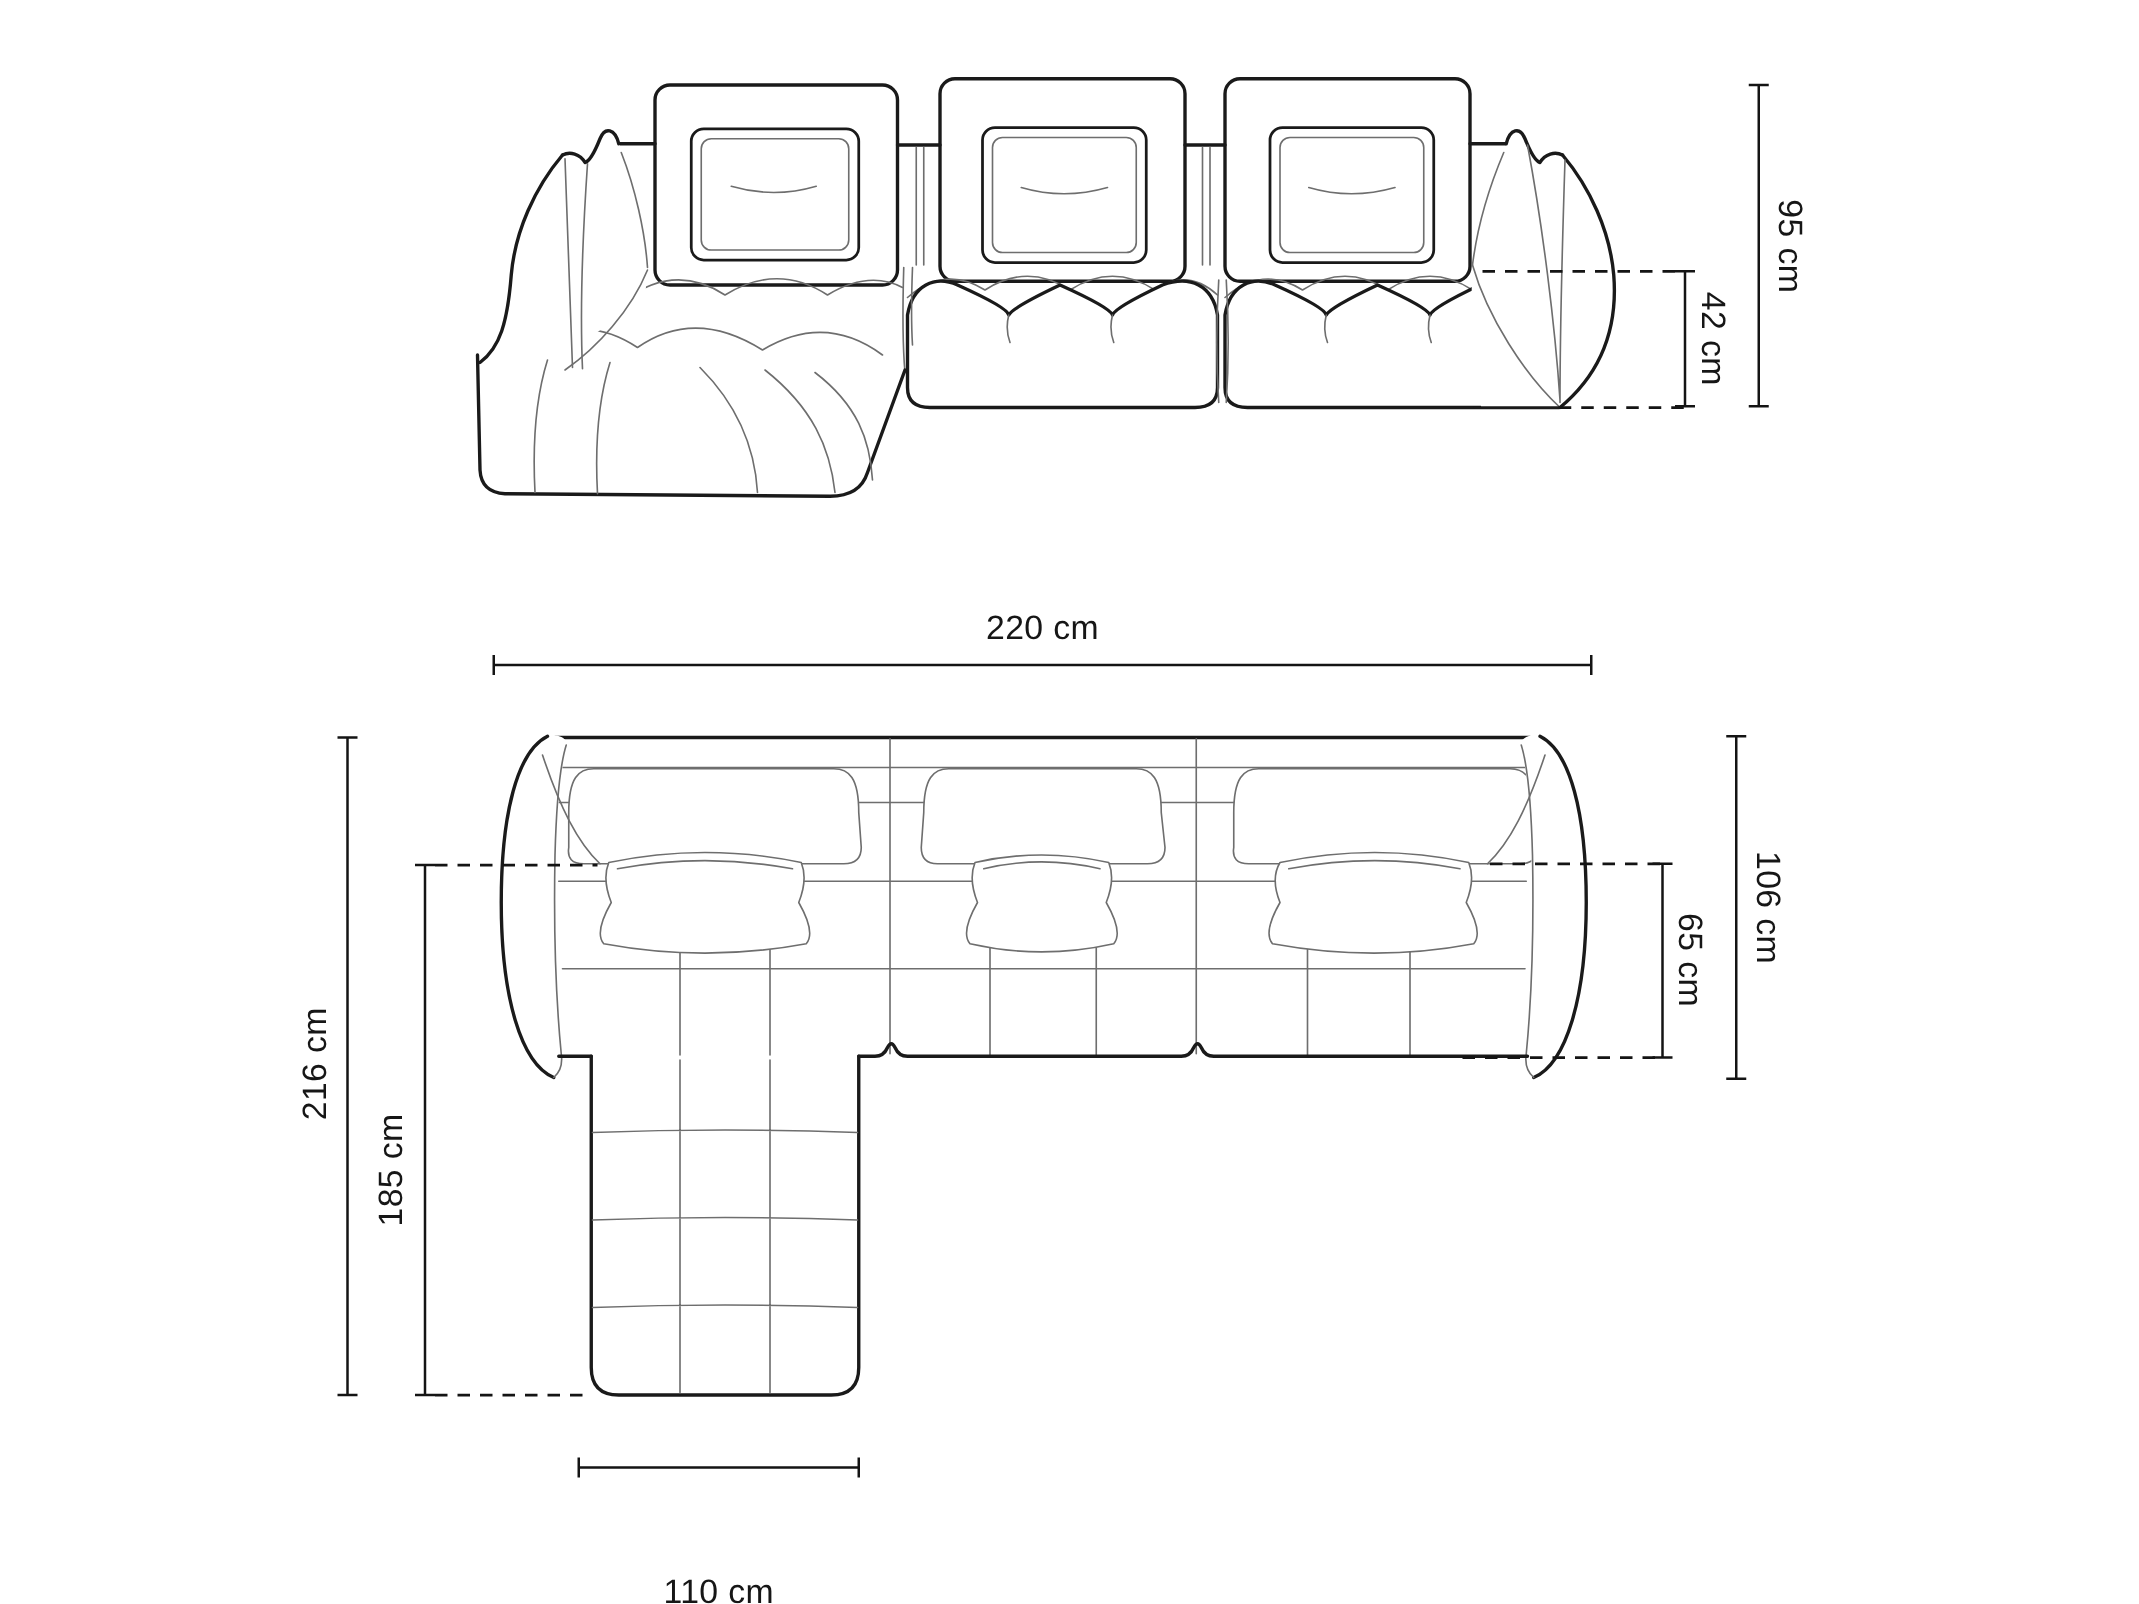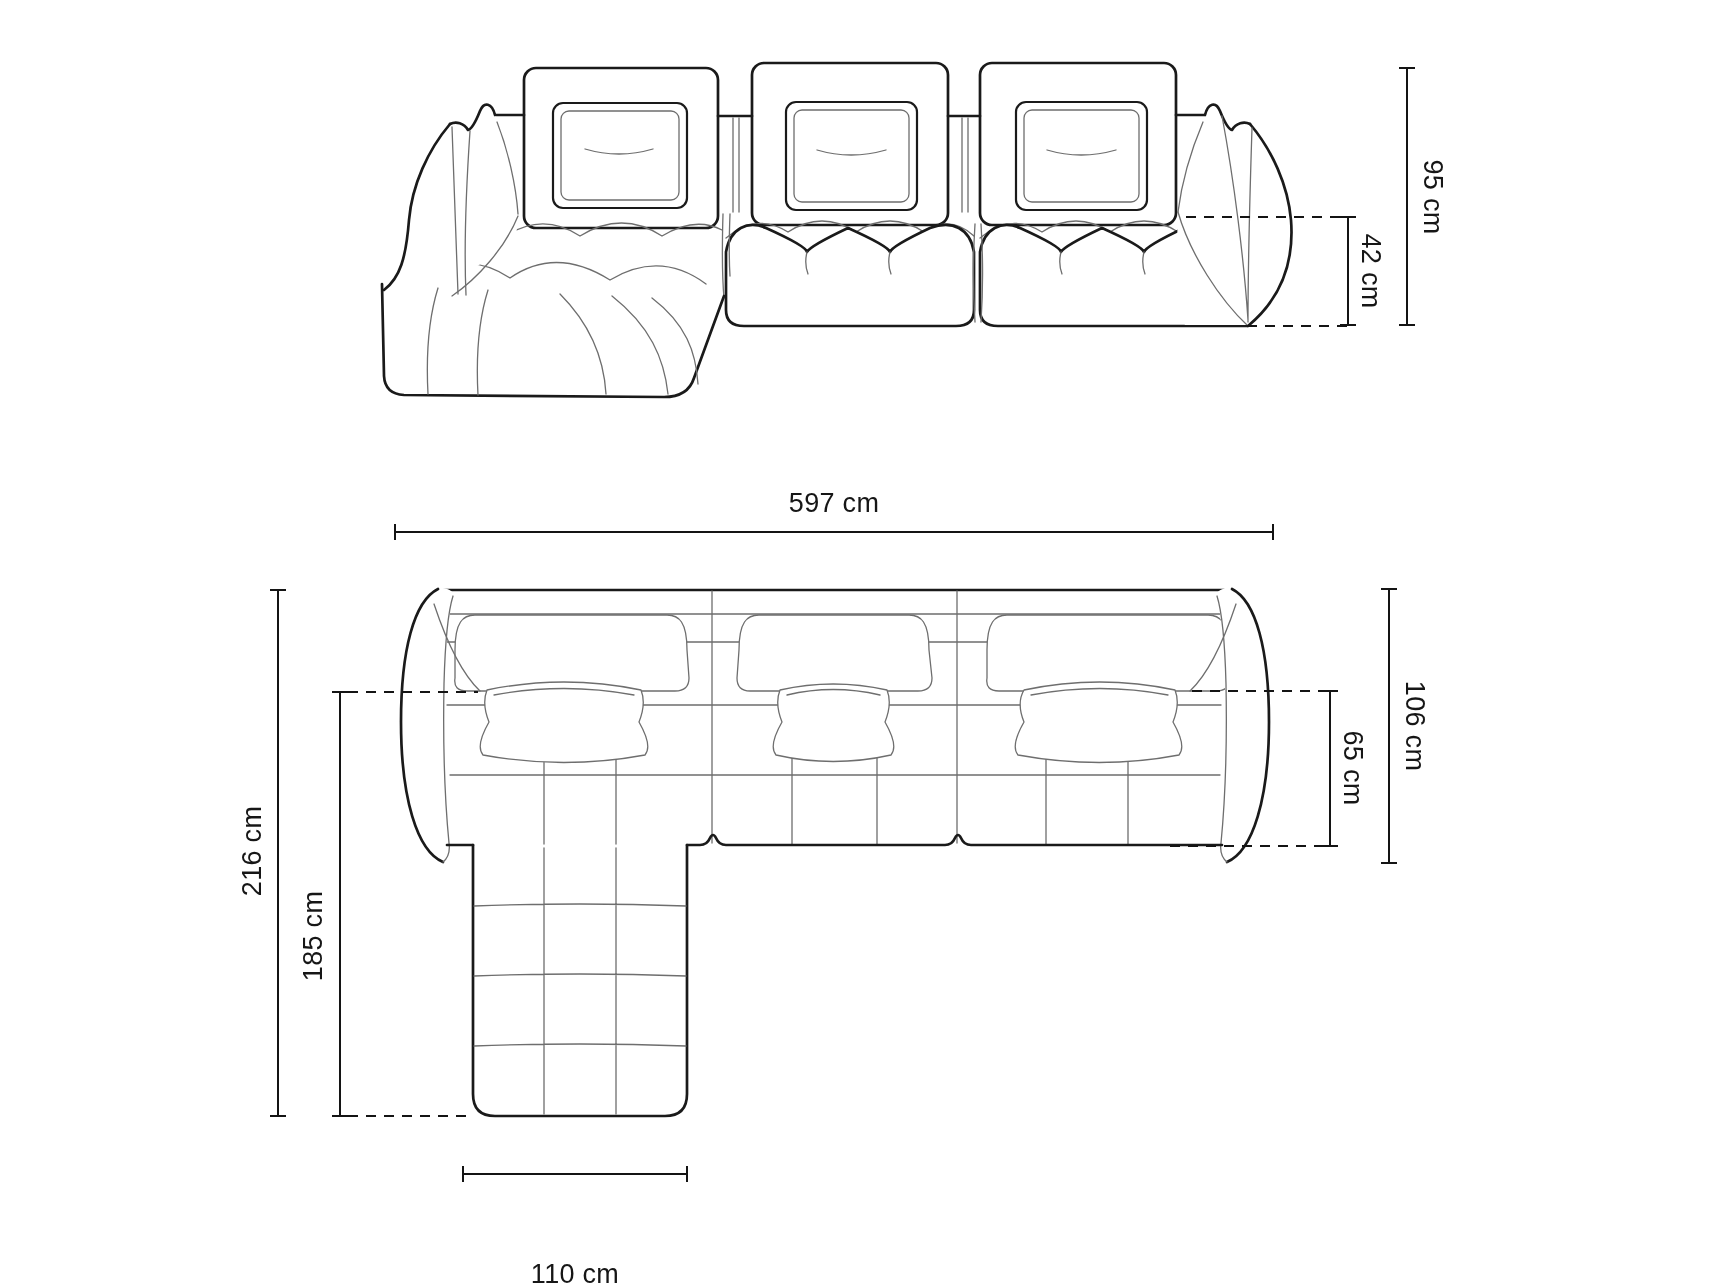--- a/index.html
+++ b/index.html
@@ -176,21 +176,21 @@
       <path class="dd" d="M1192,691 H1330 M1170,846 H1330"></path>
 
       <path class="d" d="M463,1174 H687 M463,1166 V1182 M687,1166 V1182"></path>
     </g>
   </svg>
 
   <div class="dim-label rot-cw" style="left:1432px;top:197px;">95 cm</div>
 
   <div class="dim-label rot-cw" style="left:1370px;top:271px;">42 cm</div>
 
-  <div class="dim-label" style="left:834px;top:503px;">597 cm</div>
+  <div class="dim-label" style="left:834px;top:503px;">220 cm</div>
 
   <div class="dim-label rot-ccw" style="left:252px;top:851px;">216 cm</div>
 
   <div class="dim-label rot-ccw" style="left:313px;top:936px;">185 cm</div>
 
   <div class="dim-label rot-cw" style="left:1414px;top:726px;">106 cm</div>
 
   <div class="dim-label rot-cw" style="left:1352px;top:768px;">65 cm</div>
 
   <div class="dim-label" style="left:575px;top:1274px;">110 cm</div>

